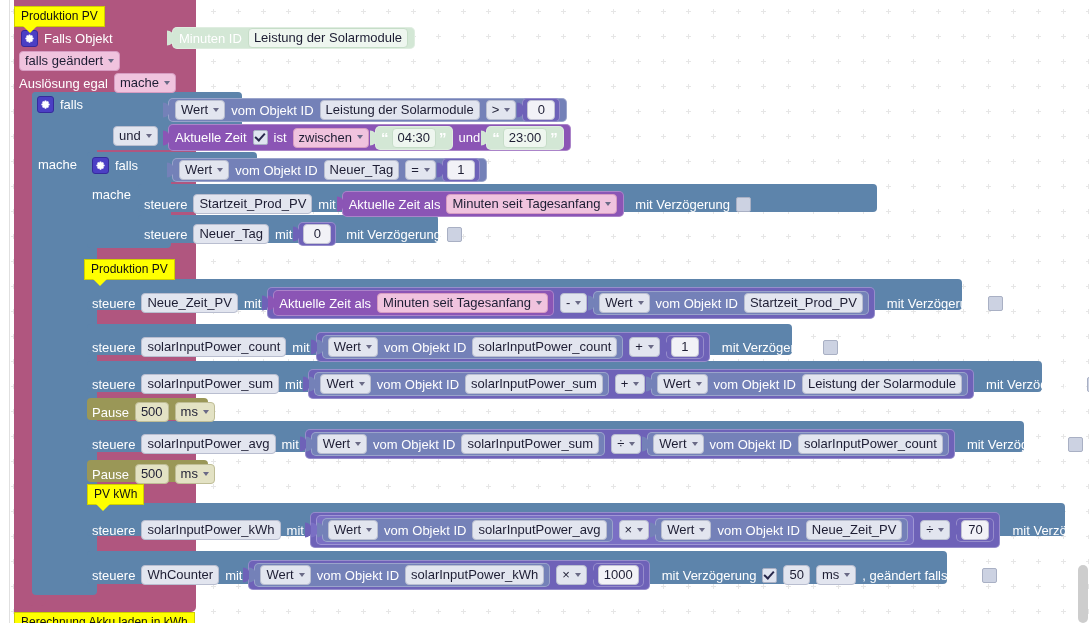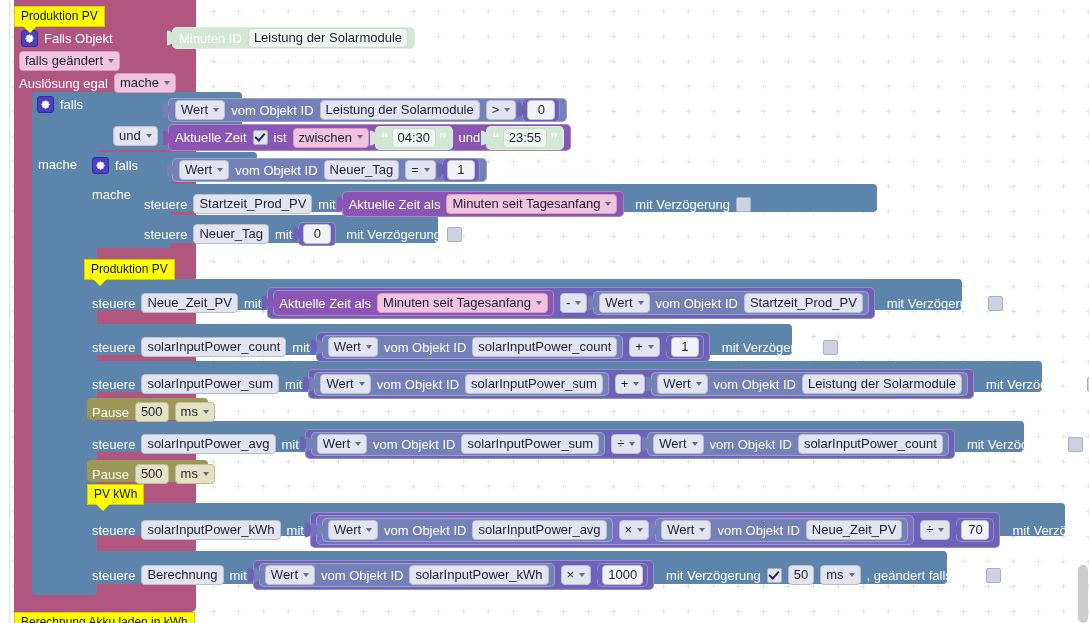--- a/index.html
+++ b/index.html
@@ -1269,21 +1269,21 @@
   <span class="val c-mint" style="position:relative;padding:2px 6px;gap:3px;">
     <span class="tab c-mint"></span>
     <span style="color:#ffffff;font-size:15px;line-height:1;font-weight:bold;">“</span>
     <span class="fld mint">04:30</span>
     <span style="color:#ffffff;font-size:15px;line-height:1;font-weight:bold;">”</span>
   </span>
   <span class="lbl">und</span>
   <span class="val c-mint" style="position:relative;padding:2px 6px;gap:3px;">
     <span class="tab c-mint"></span>
     <span style="color:#ffffff;font-size:15px;line-height:1;font-weight:bold;">“</span>
-    <span class="fld mint">23:55</span>
+    <span class="fld mint">23:00</span>
     <span style="color:#ffffff;font-size:15px;line-height:1;font-weight:bold;">”</span>
   </span>
 </div>
 
 <div class="blk c-blue" style="left:87px;top:152px;width:84px;height:96px;border-radius:4px;z-index:6;"></div>
 <div class="blk c-blue" style="left:87px;top:152px;width:170px;height:30px;border-radius:4px 4px 0 0;z-index:6;"></div>
 <div class="row" style="left:92px;top:157px;z-index:9;">
   <span class="gear">
     <svg width="11" height="11" viewBox="0 0 16 16">
         <path fill="#ffffff" d="M8 5.2a2.8 2.8 0 100 5.6 2.8 2.8 0 000-5.6zm0 4.2a1.4 1.4 0 110-2.8 1.4 1.4 0 010 2.8z"></path>
@@ -1477,21 +1477,21 @@
       <span class="fld num">70</span>
     </span>
   </span>
   <span class="lbl" style="margin-left:6px;">mit Verzögerung</span>
 
 </div>
 
 <div class="blk c-blue" style="left:87px;top:551px;width:860px;height:33px;border-radius:4px;z-index:8;"></div>
 <div class="row" style="left:92px;top:560px;z-index:11;">
   <span class="lbl">steuere</span>
-  <span class="fld">Berechnung</span>
+  <span class="fld">WhCounter</span>
   <span class="lbl">mit</span>
   <span class="val c-grape" style="position:relative;padding:3px 6px;">
     <span class="tab c-grape"></span>
     <span class="val c-slate" style="position:relative;padding:2px 6px;">
       <span class="tab c-slate"></span>
       <span class="fld drop">Wert</span>
       <span class="lbl">vom Objekt ID</span>
       <span class="fld">solarInputPower_kWh</span>
     </span>
     <span class="fld drop">×</span>

